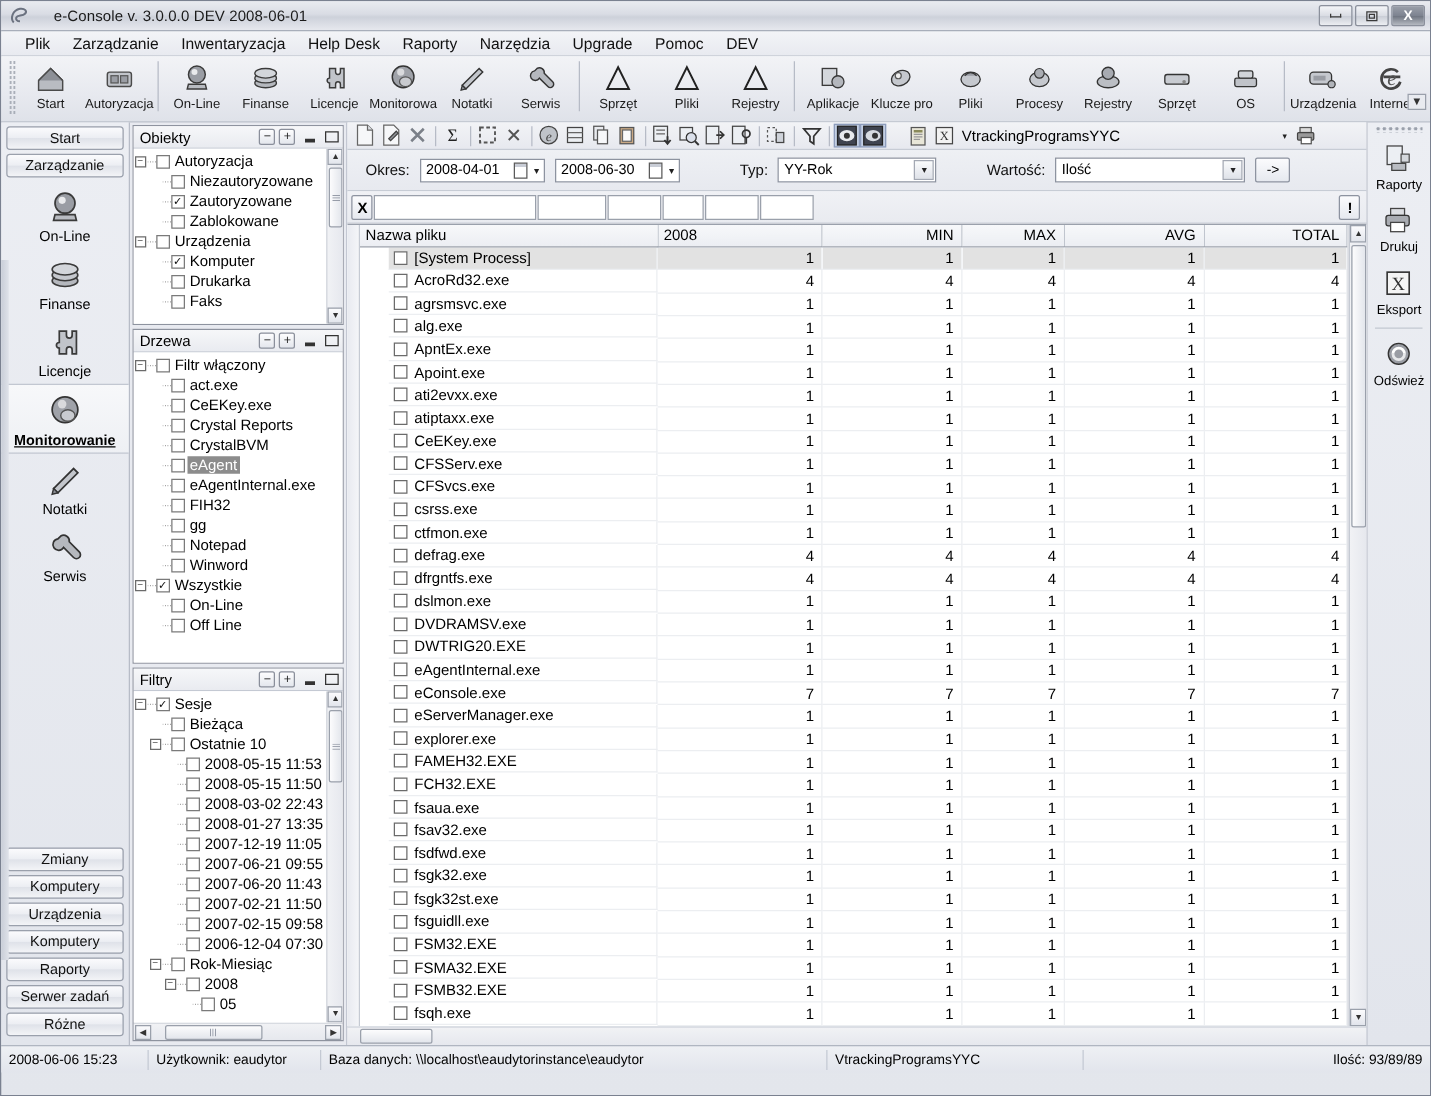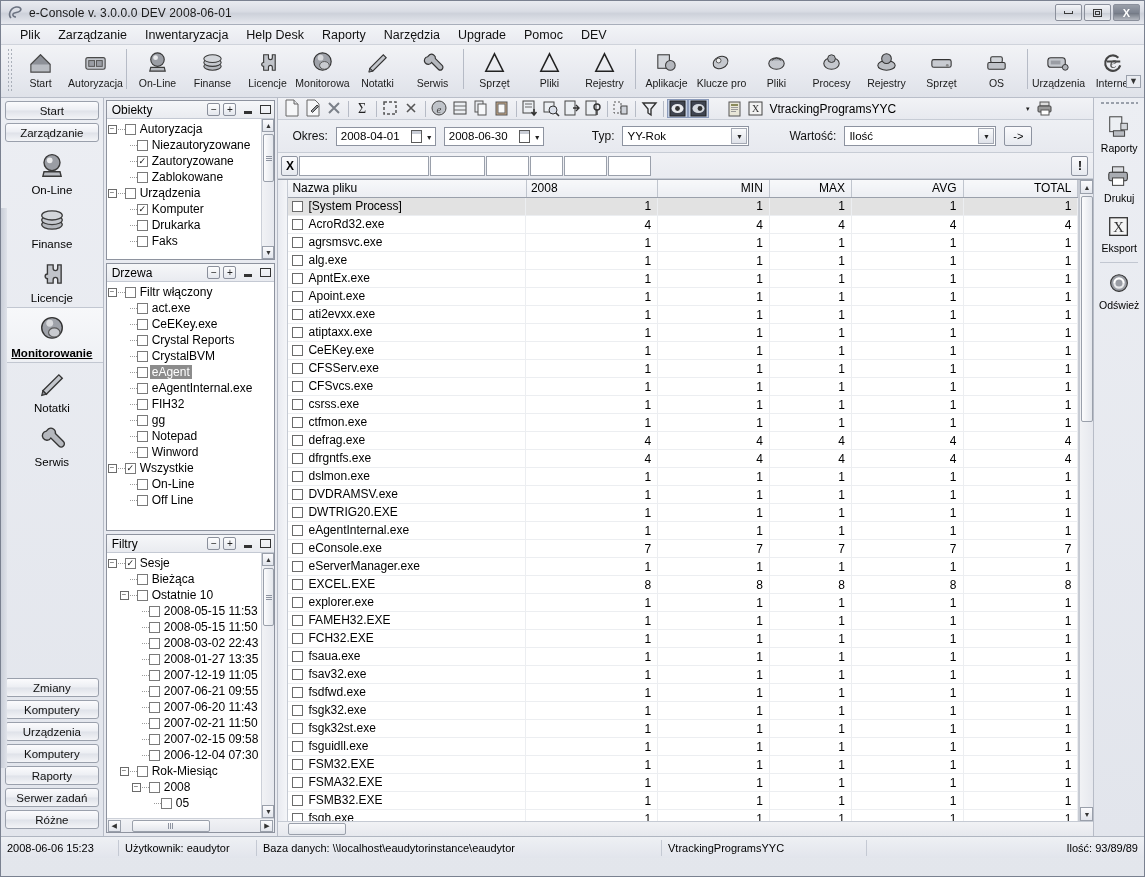--- a/index.html
+++ b/index.html
@@ -18,21 +18,21 @@
 
   
   .titlebar{
     height:24px; position:relative;
     background:linear-gradient(to bottom,#e9ebf0 0%,#d9dce4 45%,#cdd1da 55%,#e6e8ee 100%);
     border-bottom:1px solid #a8aeba;
     display:flex; align-items:center;
   }
   .title-icon{ width:18px; height:16px; margin:0 4px 0 6px; position:relative; }
   .title-icon svg{ display:block; }
-  .title-text{ font-size:12px; color:#1a1a1a; letter-spacing:.1px; }
+  .title-text{ font-size:12px; color:#1a1a1a; letter-spacing:.1px;margin-left:14px; }
   .win-btns{ position:absolute; right:4px; top:3px; display:flex; gap:2px; }
   .win-btn{
     width:27px; height:17px; border:1px solid #8b909c; border-radius:2px;
     background:linear-gradient(to bottom,#f4f5f8 0%,#dadde4 50%,#c8ccd5 51%,#eceef2 100%);
     display:flex; align-items:center; justify-content:center;
     font-size:10px; color:#2b2b2b;
   }
   .win-btn.close{
     background:linear-gradient(to bottom,#9a9fa9 0%,#7d8390 50%,#6d737f 51%,#b4b8c0 100%);
     color:#fff; font-weight:bold; font-size:11px;
@@ -224,21 +224,21 @@
     padding:0 4px; position:relative;
   }
   table.g th.l{ text-align:left; }
   table.g th.r{ text-align:right; padding-right:6px; }
   table.g td{
     height:18px; font-size:12px; border-bottom:1px solid #eceef1;
     border-right:1px solid #eceef1; padding:0 4px; white-space:nowrap; overflow:hidden;
   }
   table.g td.num{ text-align:right; padding-right:6px;}
   table.g tr.sel td{ background:#e2e2e2; }
-  td.namecell{ display:flex; align-items:center; gap:5px; }
+  td.namecell{ display:flex; align-items:center; gap:5px;margin-left:23px; }
   .rowcb{ width:11px;height:11px;border:1px solid #6b6b6b;background:#fff;flex:0 0 auto;}
   .leftgut{ width:10px; background:linear-gradient(to right,#e8eaf0,#f4f5f8);
      border-right:1px solid #c5cad3;}
   .grid-right-pad{ flex:1; background:#fff; border-left:1px solid #c8ccd4;}
 
   
   .gscroll{ width:14px; background:linear-gradient(to right,#f1f2f5,#e6e8ee);
      border-left:1px solid #c5cad3; position:relative;}
   .gscroll .arr{ height:14px;border:1px solid #9aa0ab;
      background:linear-gradient(to bottom,#fbfbfd,#e2e5ec);
@@ -1435,31 +1435,20 @@
                     </td>
                     <td class="num">1</td>
                     <td class="num">1</td>
                     <td class="num">1</td>
                     <td class="num">1</td>
                     <td class="num">1</td>
                   </tr>
                   <tr>
                     <td class="namecell">
                       <span class="rowcb"></span>
-                      <span>EXCEL.EXE</span>
-                    </td>
-                    <td class="num">8</td>
-                    <td class="num">8</td>
-                    <td class="num">8</td>
-                    <td class="num">8</td>
-                    <td class="num">8</td>
-                  </tr>
-                  <tr>
-                    <td class="namecell">
-                      <span class="rowcb"></span>
                       <span>explorer.exe</span>
                     </td>
                     <td class="num">1</td>
                     <td class="num">1</td>
                     <td class="num">1</td>
                     <td class="num">1</td>
                     <td class="num">1</td>
                   </tr>
                   <tr>
                     <td class="namecell">

